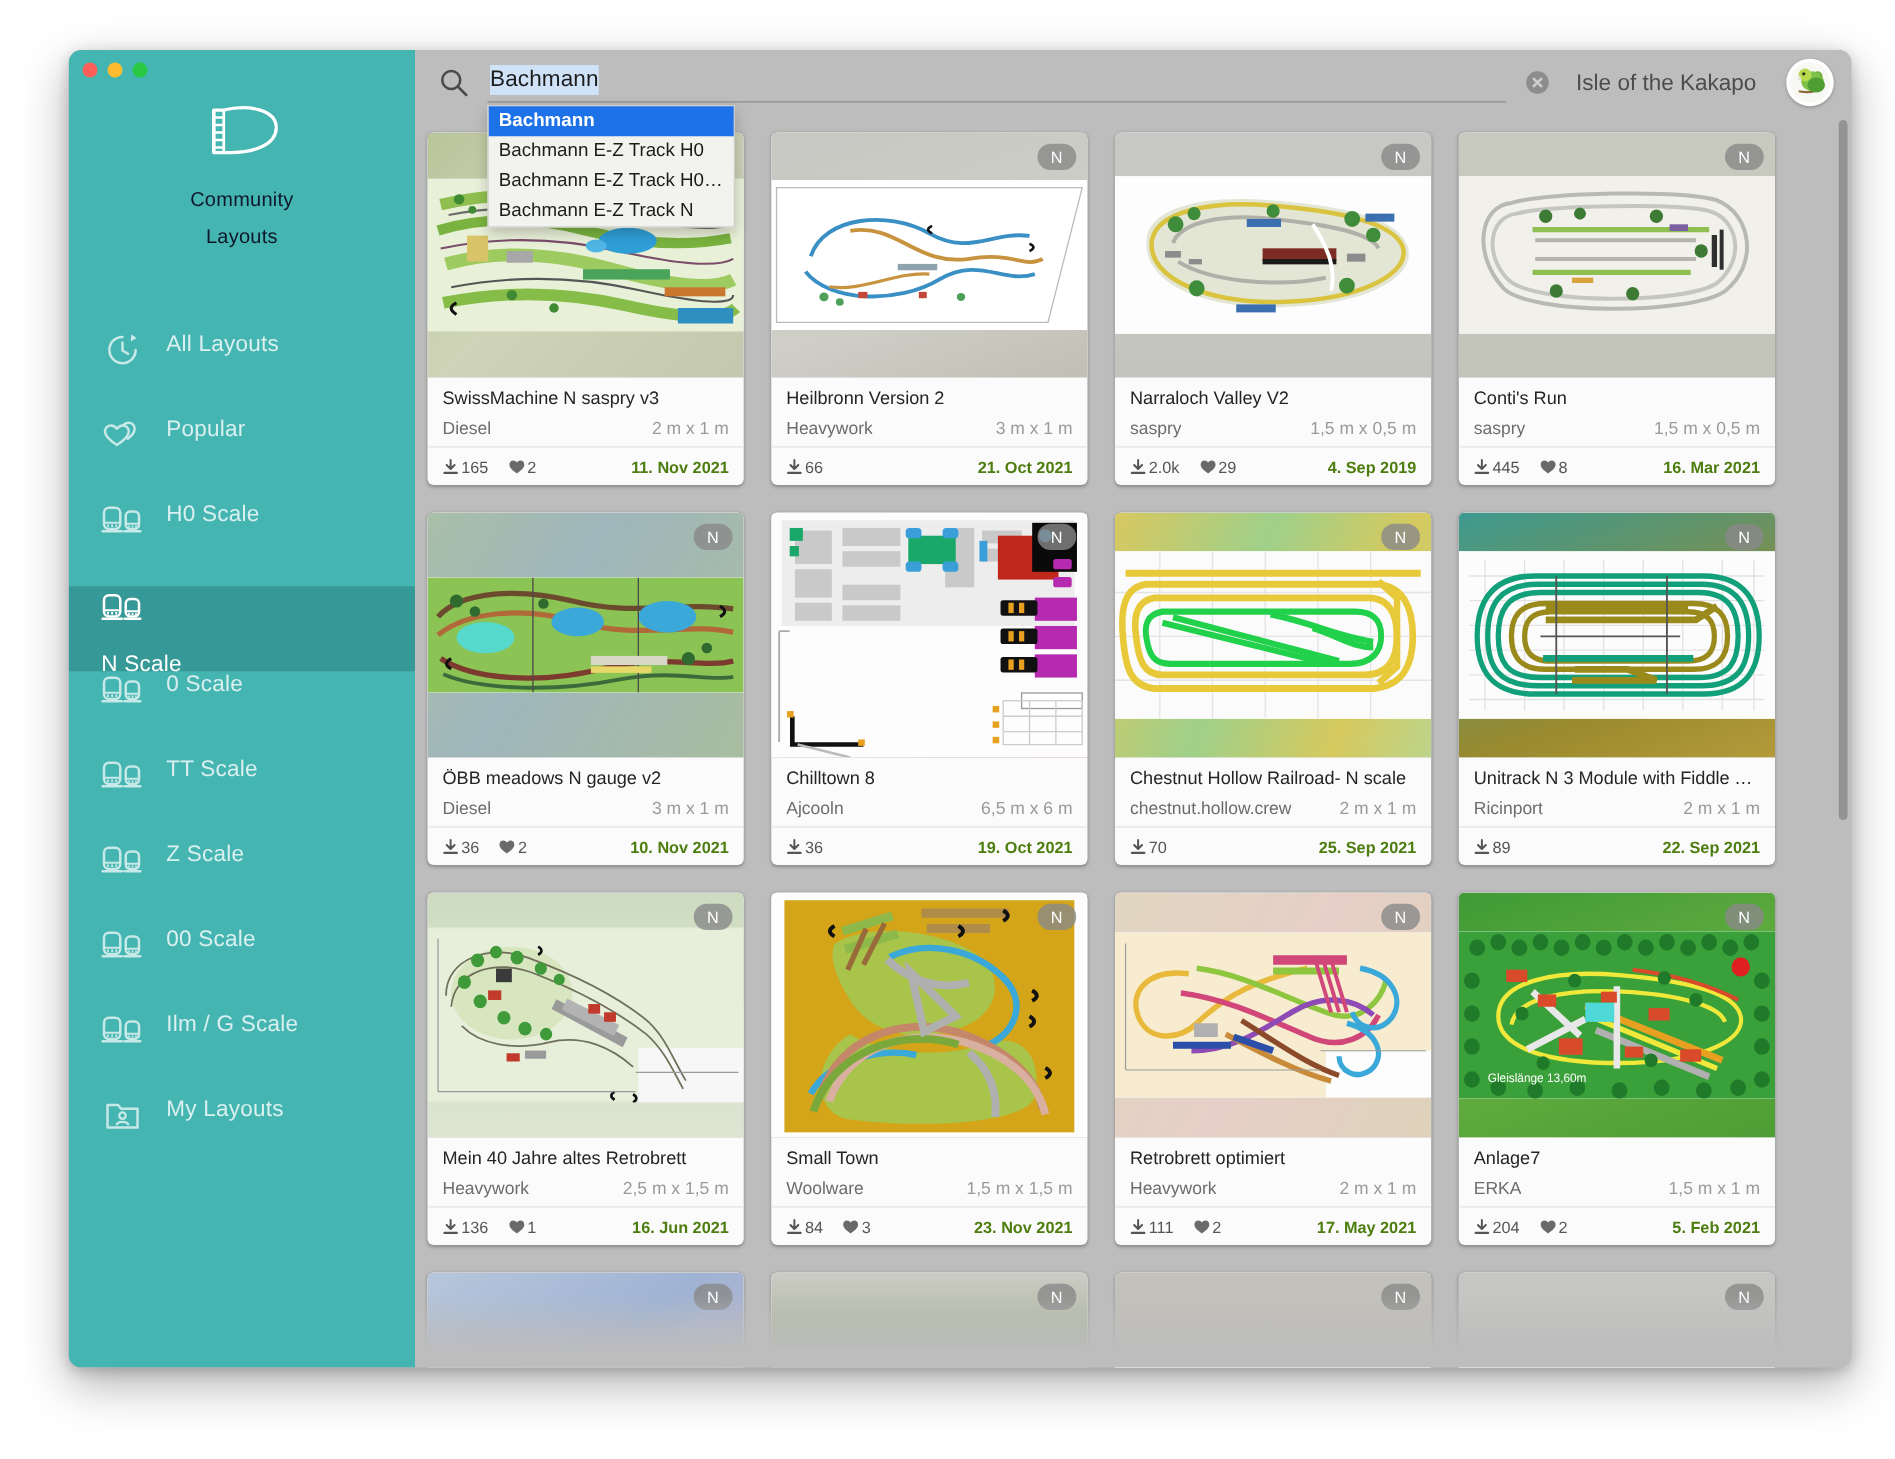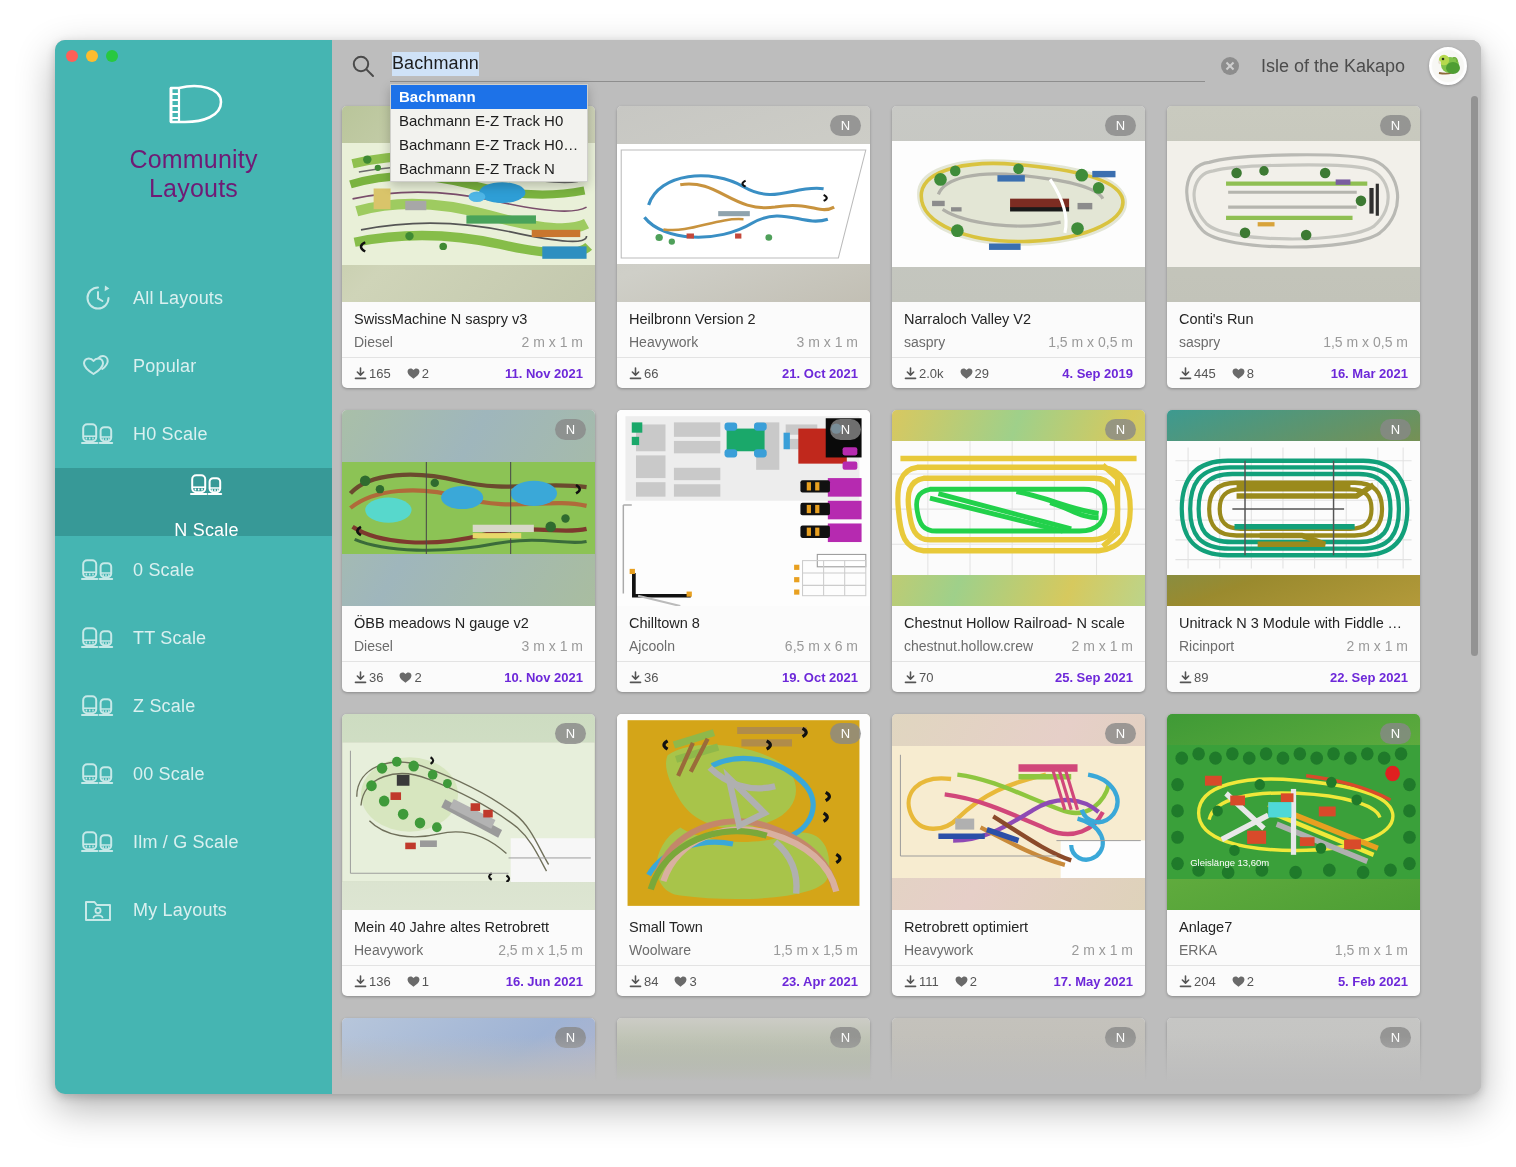--- a/index.html
+++ b/index.html
@@ -40,32 +40,31 @@
   .dot.yellow { background: #febc2e; }
   .dot.green { background: #28c840; }
 
   .brand {
     margin-top: 42px;
     text-align: center;
   }
   .brand-logo { display: block; margin: 0 auto; }
   .brand-title {
     margin-top: 14px;
-    font-size: 25px;
+    font-size: 16px;
     line-height: 27px;
-    color: #701a75;
+    color: #0f172a;
     letter-spacing: 0.2px;
     text-align: center;
   }
 
   .navlist { margin-top: 62px; }
   .navitem {
     height: 68px;
     display: flex;
-    align-items: center;
     padding-left: 26px;
     gap: 18px;
     cursor: default;
   }
   .navitem .nav-label {
     font-size: 18px;
     color: rgba(255,255,255,0.80);
     letter-spacing: 0.2px;
   }
   .navitem.active { background: #379997; flex-direction: column; }
@@ -228,21 +227,21 @@
   .card-meta .author { white-space: nowrap; overflow: hidden; text-overflow: ellipsis; }
   .card-meta .size { color: #9a9a9a; white-space: nowrap; padding-left: 8px; }
   .card-foot {
     border-top: 1px solid #e3e3e3;
     height: 31px;
     display: flex; align-items: center;
     padding: 0 12px;
     font-size: 13px; color: #555;
   }
   .stat { display: flex; align-items: center; gap: 2px; margin-right: 16px; }
-  .card-date { margin-left: auto; font-size: 13px; color: #6d28d9; font-weight: bold; white-space: nowrap; }
+  .card-date { margin-left: auto; font-size: 13px; color: #4d7c0f; font-weight: bold; white-space: nowrap; }
   .icn { width: 13px; height: 13px; display: block; }
 
   
   .scrollbar {
     position: absolute;
     right: 3px; top: 56px;
     width: 7px; height: 560px;
     background: rgba(0,0,0,0.22);
     border-radius: 4px;
     z-index: 30;
@@ -1031,21 +1030,21 @@
                     <path d="M1.6 12.2 H12.4" stroke="#555" stroke-width="1.8" stroke-linecap="round"></path>
                   </svg>
                   <span>84</span>
                 </span>
       <span class="stat">
                   <svg class="icn" viewBox="0 0 14 14" xmlns="http://www.w3.org/2000/svg">
                     <path d="M7 12.6 C2.2 9.4, 0.6 7.2, 0.6 4.9 C0.6 3, 2.1 1.6, 3.9 1.6 C5.2 1.6, 6.3 2.3, 7 3.3 C7.7 2.3, 8.8 1.6, 10.1 1.6 C11.9 1.6, 13.4 3, 13.4 4.9 C13.4 7.2, 11.8 9.4, 7 12.6 Z" fill="#6a6a6a"></path>
                   </svg>
                   <span>3</span>
                 </span>
-      <span class="card-date">23. Apr 2021</span>
+      <span class="card-date">23. Nov 2021</span>
     </div>
   </div>
             <div class="card">
     <div class="thumb">
       <div class="thumb-bg" style="background:linear-gradient(120deg,#e0d6c0 0%,#e6cfc8 50%,#ded2ba 100%)"></div>
       <div class="thumb-img" style="height:132px">
                   <svg width="100%" height="100%" viewBox="0 0 240 120" preserveAspectRatio="none" xmlns="http://www.w3.org/2000/svg">
                     <rect width="240" height="120" fill="#f7ecd0"></rect>
         <path d="M160 86 H240 V120 H160 Z" fill="#fdfdfd"></path>
         <path d="M56 30 C24 26, 10 44, 18 62 C26 80, 50 78, 62 66" stroke="#e8b93a" stroke-width="4" fill="none"></path>

